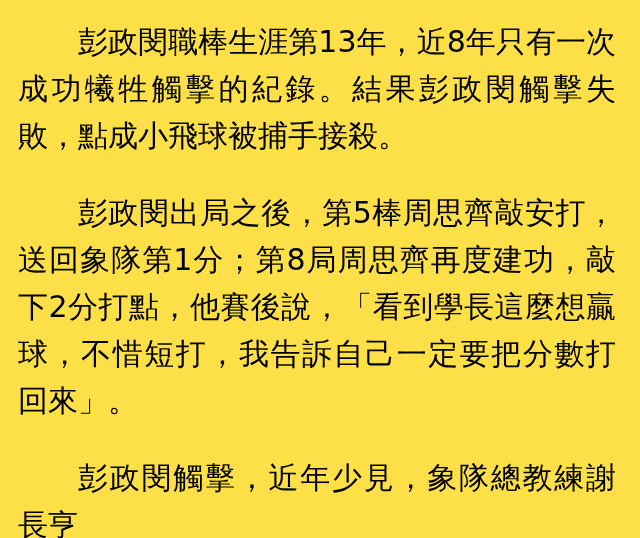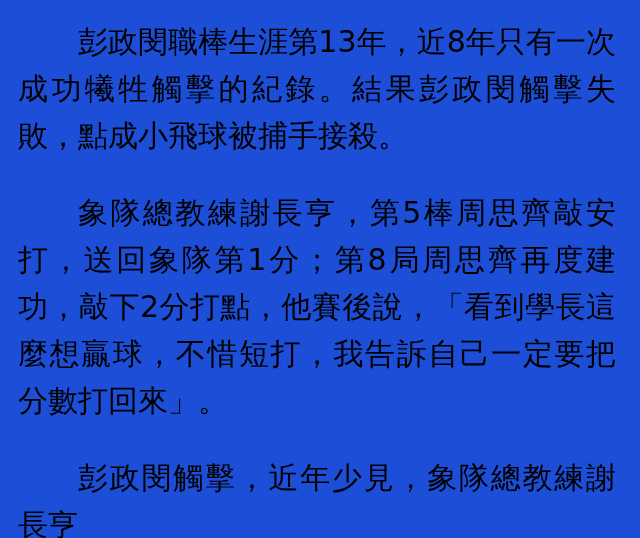--- a/index.html
+++ b/index.html
@@ -11,21 +11,21 @@
     width: 640px;
     height: 538px;
     overflow: hidden;
     font-family: "DejaVu Sans", "Liberation Sans", sans-serif;
   }
   #article {
     box-sizing: border-box;
     width: 640px;
     height: 538px;
     padding: 18px 24px 16px 18px;
-    background: #1d4ed8;
+    background: #fde047;
   }
   .para {
     margin: 0 0 30px 0;
     color: #000000;
     font-size: 30px;
     line-height: 47px;
     text-align: justify;
     text-indent: 2em;
     letter-spacing: 0px;
     word-break: break-all;
@@ -33,15 +33,15 @@
   }
   .para:last-child {
     margin-bottom: 0;
   }
 </style>
 </head>
 <body>
 
 <div id="article">
   <p class="para">彭政閔職棒生涯第13年，近8年只有一次成功犧牲觸擊的紀錄。結果彭政閔觸擊失敗，點成小飛球被捕手接殺。</p>
-  <p class="para">象隊總教練謝長亨，第5棒周思齊敲安打，送回象隊第1分；第8局周思齊再度建功，敲下2分打點，他賽後說，「看到學長這麼想贏球，不惜短打，我告訴自己一定要把分數打回來」。</p>
+  <p class="para">彭政閔出局之後，第5棒周思齊敲安打，送回象隊第1分；第8局周思齊再度建功，敲下2分打點，他賽後說，「看到學長這麼想贏球，不惜短打，我告訴自己一定要把分數打回來」。</p>
   <p class="para">彭政閔觸擊，近年少見，象隊總教練謝長亨</p>
 </div>
 
 </body></html>

